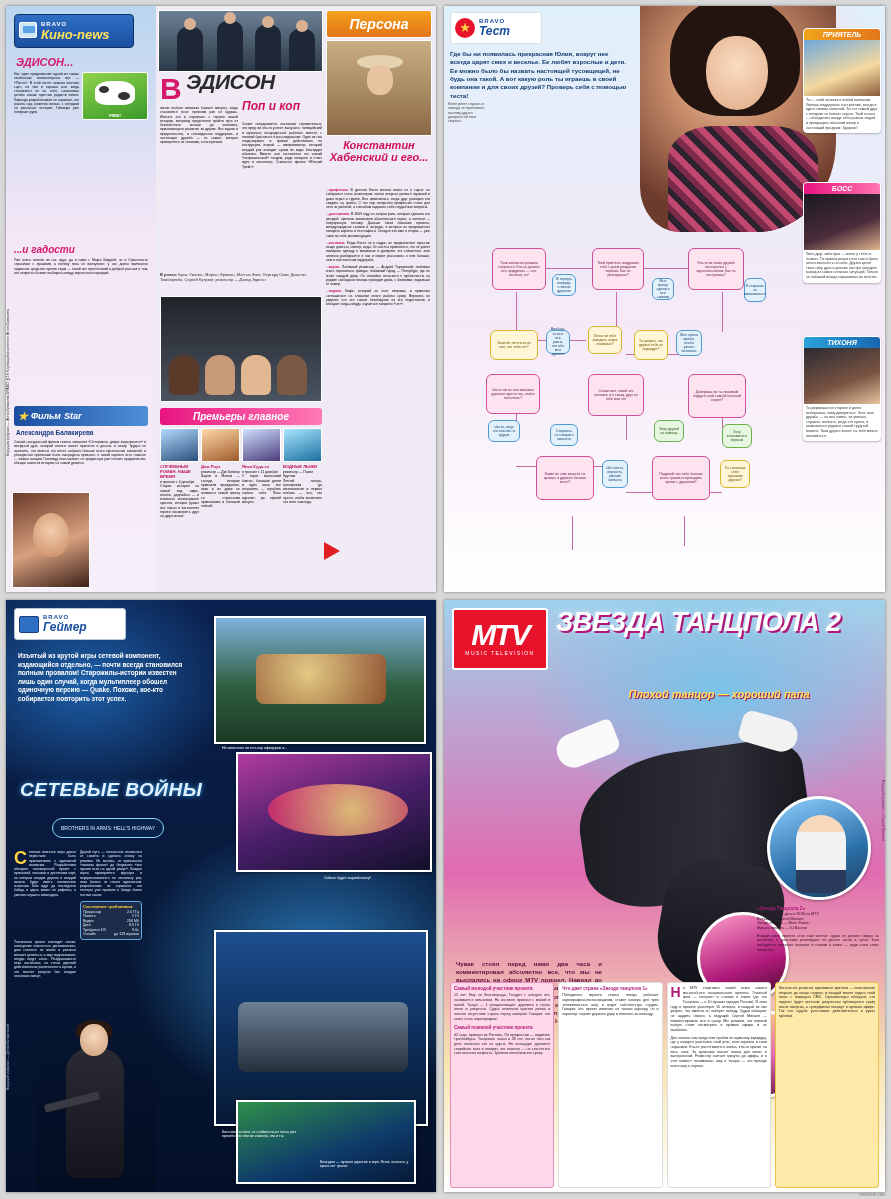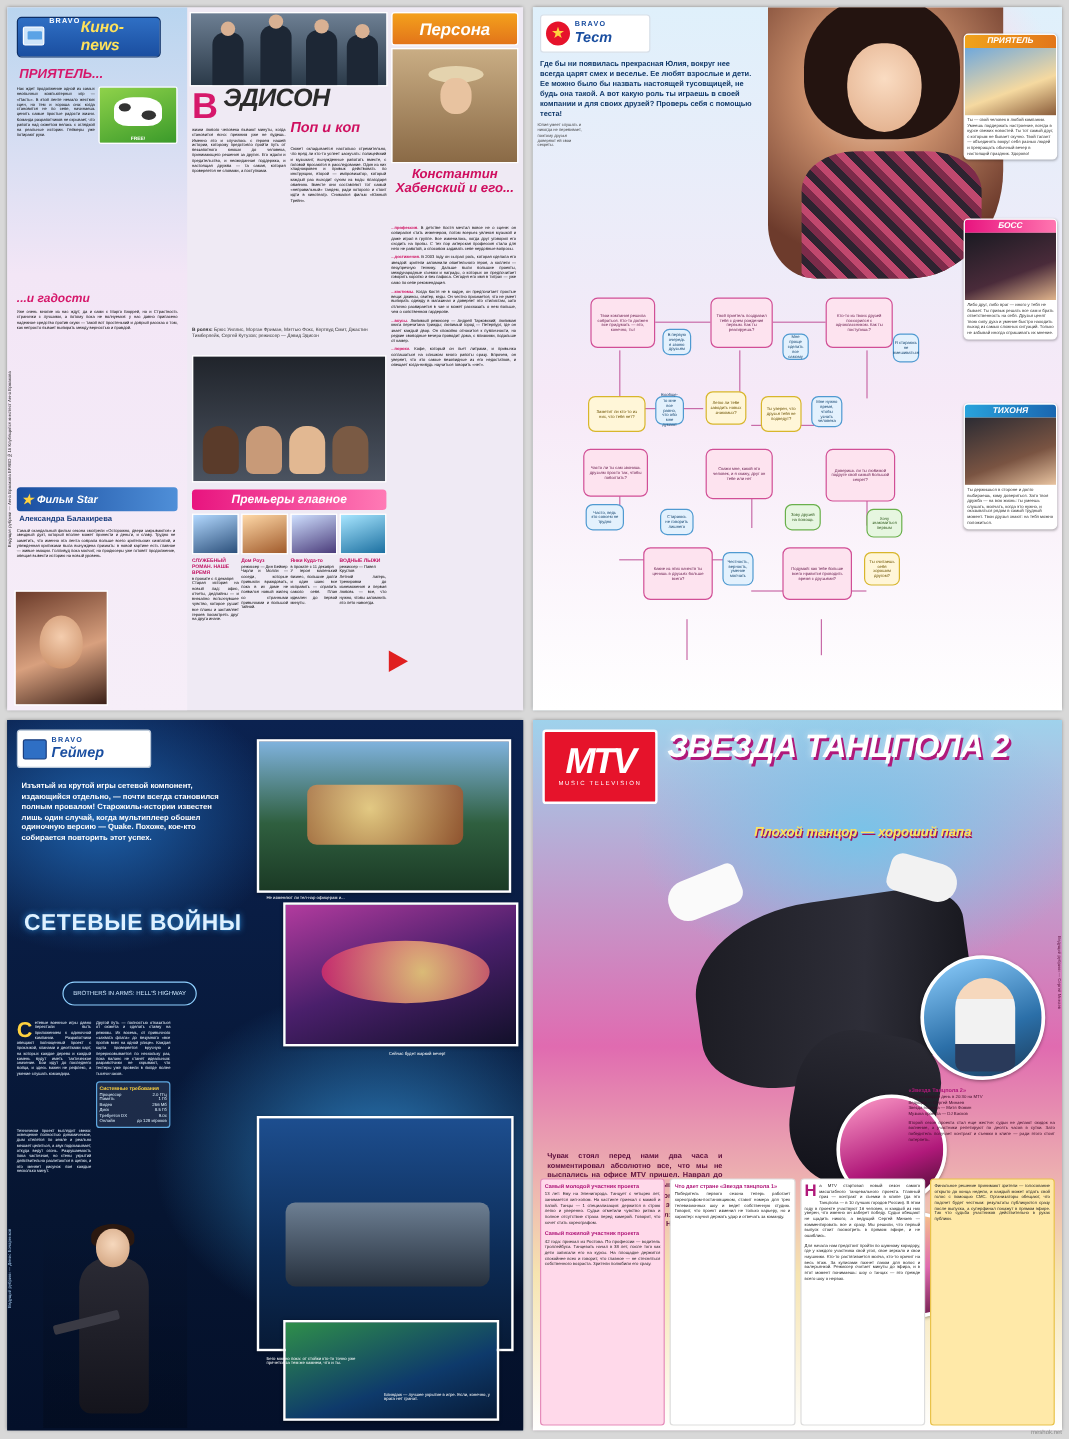--- a/index.html
+++ b/index.html
@@ -31,21 +31,21 @@
   #page-tl { background:#efeaf4; }
   .tl-left-rail {
     position:absolute; left:0; top:0; width:150px; height:100%;
     background:linear-gradient(180deg,#b9d5ef 0%, #f3e6f6 38%, #f6eef8 100%);
   }
 
   .tl-logo {
     position:absolute; left:8px; top:8px; width:120px; height:34px;
     background:linear-gradient(180deg,#2f6fc4,#1a4ea0);
     border:1px solid #0d2f66; border-radius:4px; color:#fff;
-    display:flex; flex-direction:row; justify-content:center; padding-left:26px;
+    display:flex; flex-direction:column; justify-content:center; padding-left:26px;
   }
   .tl-logo .tv {
     position:absolute; left:4px; top:7px; width:18px; height:16px;
     background:#cfe5fa; border:1.5px solid #fff; border-radius:2px;
   }
   .tl-logo .tv:after{
     content:""; position:absolute; left:3px; top:3px; width:12px; height:7px;
     background:#5ba3e6; border-radius:1px;
   }
   .tl-logo .l1 { font-size:6px; font-weight:bold; letter-spacing:1px; }
@@ -322,22 +322,22 @@
     width:20px; height:17px; background:#2f6fc4; border:1.5px solid #1a3e7e; border-radius:2px;
   }
   .gamer-logo .tx .t1 { font-size:6px; font-weight:bold; color:#1a4ea0; letter-spacing:1px; }
   .gamer-logo .tx .t2 { font-size:12px; font-weight:bold; color:#1a4ea0; font-style:italic; }
 
   .bl-lead {
     position:absolute; left:12px; top:52px; width:176px;
     font-size:6.4px; line-height:1.34; color:#fff; font-weight:bold;
   }
   .bl-title {
-    position:absolute; left:14px; top:160px; width:190px;
-    font-size:19px; font-weight:bold; color:#dff1ff;
+    position:absolute; left:14px; top:180px; width:190px;
+    font-size:19px; font-weight:bold; font-style:italic; color:#dff1ff;
     line-height:1.0; letter-spacing:.5px;
     text-shadow:0 0 5px #2f8fe0, 1px 1px 0 #0a2b55;
   }
   .bl-badge {
     position:absolute; left:46px; top:218px; width:112px; height:20px;
     border:1px solid #8fd0ff; border-radius:10px;
     background:rgba(10,40,80,.6); color:#cfe8ff;
     font-size:5px; display:flex; align-items:center; justify-content:center; gap:3px;
   }
   .bl-cols { position:absolute; left:8px; top:250px; width:196px; height:240px; }
@@ -506,21 +506,21 @@
 
   <div class="page" id="page-tl">
     <div class="tl-left-rail"></div>
 
     <div class="tl-logo">
       <div class="tv"></div>
       <div class="l1">BRAVO</div>
       <div class="l2">Кино-news</div>
     </div>
 
-    <div class="radosti-title">ПРИЯТЕЛЬ...</div>
+    <div class="radosti-title">ЭДИСОН...</div>
     <div class="radosti-block micro col-just">
       <div class="game-card">
         <div class="cow"></div>
         <div class="cap">FREE!</div>
       </div>
       <span>Нас ждет продолжение одной из самых необычных компьютерных игр — «Пасть». В этой ленте немало жестких сцен, но тем и хороша она: когда становится не по себе, начинаешь ценить самые простые радости жизни. Команда разработчиков не скрывает, что работа над сюжетом велась с оглядкой на реальные истории. Геймеры уже потирают руки.</span>
     </div>
 
     <div class="gadosti-title">...и гадости</div>
     <div class="gadosti-block micro col-just">Уже очень многие из нас ждут, да и сами с Марго Бюррей, но и Страстность странички с лучшими, а потому пока не волнуемся: у нас давно припасено надежное средство против скуки — такой вот простенький и добрый рассказ о том, как непросто бывает выбирать между верностью и правдой.</div>

